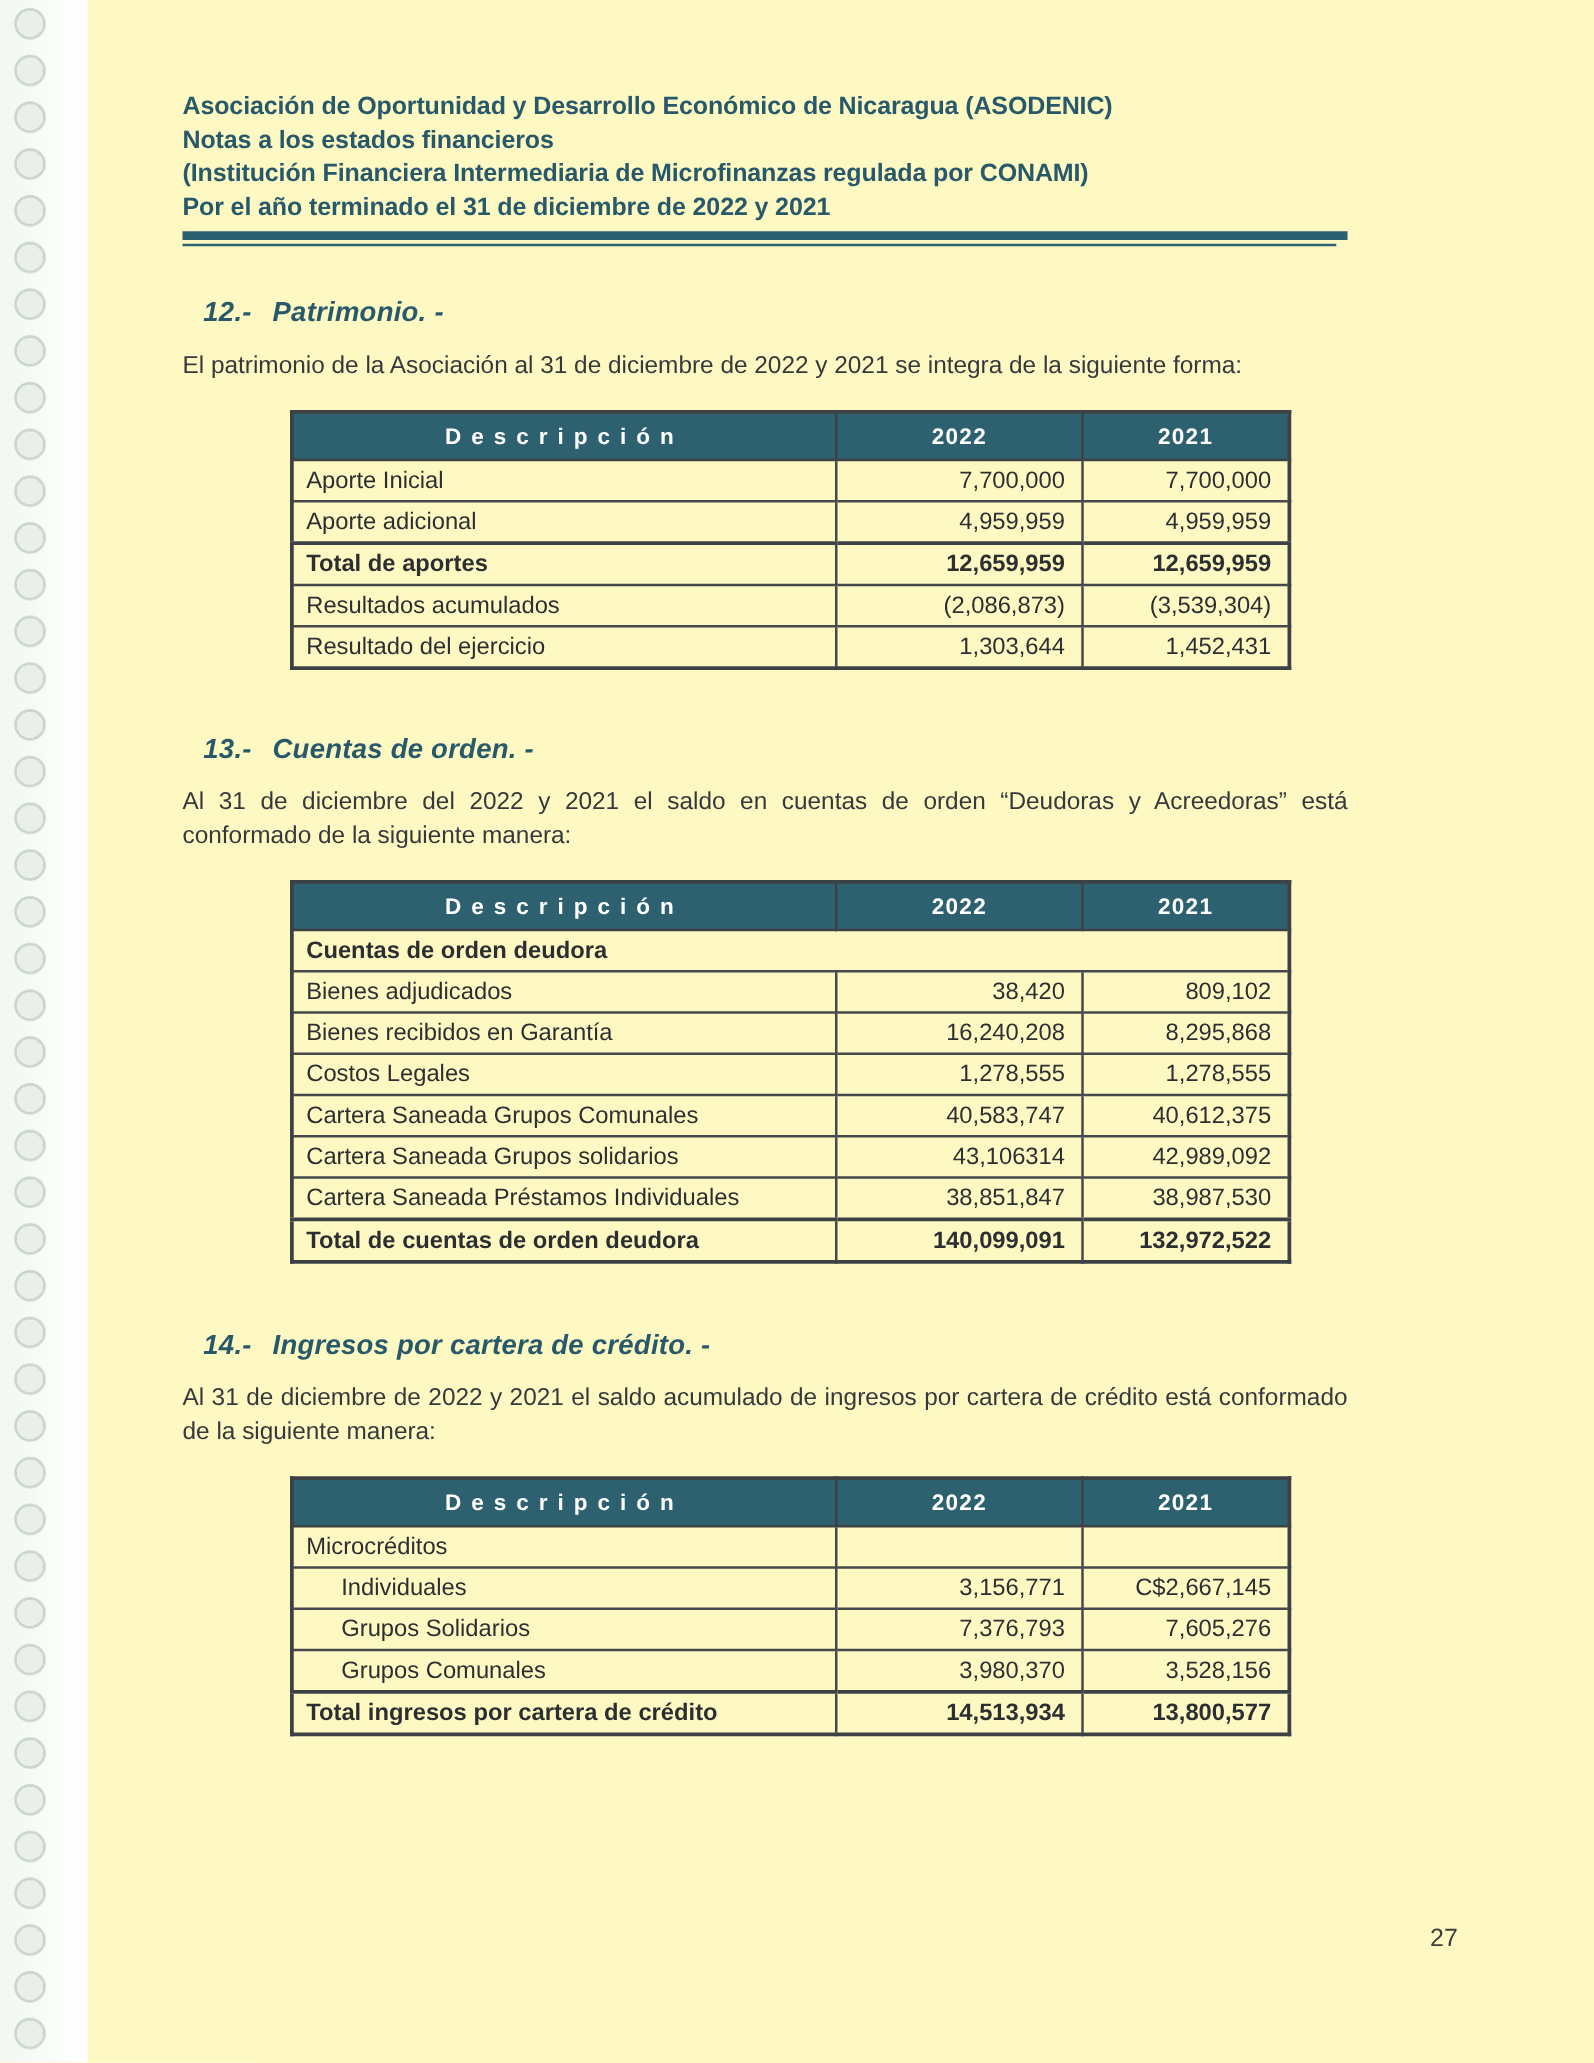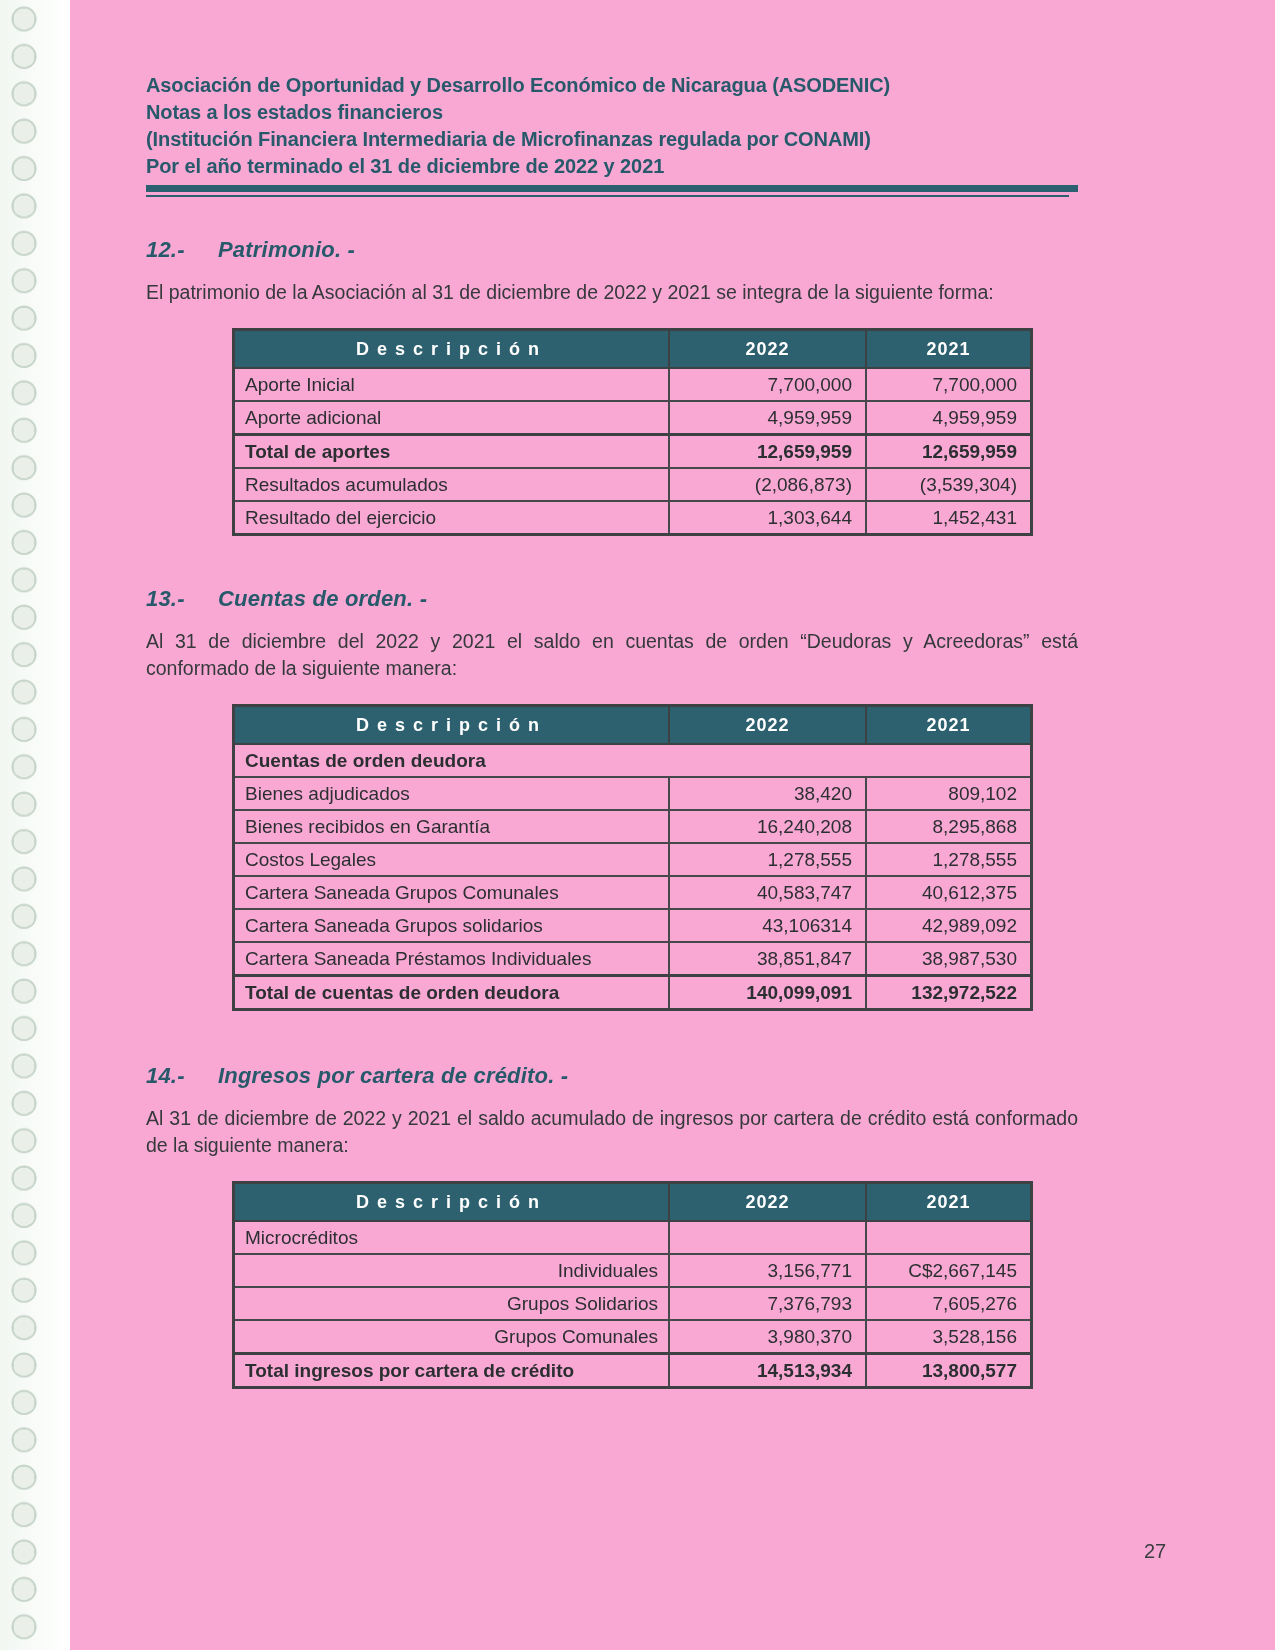--- a/index.html
+++ b/index.html
@@ -2,21 +2,21 @@
 <html><head>
 <meta charset="utf-8">
 <style>
   html,body { margin:0; padding:0; }
   body {
     width:1275px; height:1650px; position:relative;
     background:#ffffff;
     font-family:"Liberation Sans", sans-serif;
     -webkit-font-smoothing:antialiased;
   }
-  .page { position:absolute; inset:0; overflow:hidden; background:#f9a8d4;text-decoration:underline; }
+  .page { position:absolute; inset:0; overflow:hidden; background:#fef9c3;text-decoration:underline; }
 
   
   .binding-strip {
     position:absolute; left:0; top:0; width:70px; height:1650px;
     background-image:
       radial-gradient(circle at 24px 19px, #eaf0e9 0 10.5px, #c9d6cb 10.5px 12.2px, rgba(0,0,0,0) 13px),
       linear-gradient(90deg, #f2f7f2 0%, #fbfdfb 70%, #ffffff 100%);
     background-size:70px 37.4px, 100% 100%;
     background-repeat:repeat-y, no-repeat;
   }
@@ -24,21 +24,21 @@
   .content { position:absolute; left:146px; top:72px; width:932px; }
 
   .doc-header { color:#27596b; font-weight:bold; font-size:20px; line-height:27px; letter-spacing:-0.1px; }
   .rule-thick { height:7px; background:#2c5f6f; margin-top:5px; }
   .rule-thin  { height:2px; background:#2c5f6f; margin-top:3px; width:99%; }
 
   .section-heading {
     display:flex; color:#27596b; font-style:italic; font-weight:bold;
     font-size:22px; letter-spacing:0.2px;
   }
-  .section-heading .sec-num { width:72px; flex:0 0 72px; }
+  .section-heading .sec-num { width:72px; flex:0 0 72px;text-align:center; }
   #section-12 .section-heading { margin-top:40px; }
   #section-13 .section-heading { margin-top:50px; }
   #section-14 .section-heading { margin-top:52px; }
 
   .section-intro {
     margin:16px 0 0 0; color:#35393c; font-size:19.5px; line-height:27px;
     text-align:justify;
   }
 
   table.fin-table {
@@ -52,21 +52,21 @@
     height:36px; border:2px solid #3d4144; padding:0 6px;
   }
   table.fin-table th.desc { width:421px; letter-spacing:8px; }
   table.fin-table th.year { width:183px; letter-spacing:1px; }
   table.fin-table th.year:last-child { width:151px; }
   table.fin-table td {
     height:31px; border:2px solid #45494c; padding:0 10px;
     overflow:hidden; white-space:nowrap;
   }
   table.fin-table td.num { text-align:right; padding-right:13px;margin-left:20px; }
-  table.fin-table td.indent { padding-left:38px;text-align:right; }
+  table.fin-table td.indent { padding-left:38px; }
   table.fin-table tr.total td { font-weight:bold; border-top:3px solid #3d4144; }
   table.fin-table tr.span td { font-weight:bold; }
 
   .page-number {
     position:absolute; left:1144px; top:1540px;
     font-size:20px; color:#3a3e41;
   }
 </style>
 </head>
 <body>

